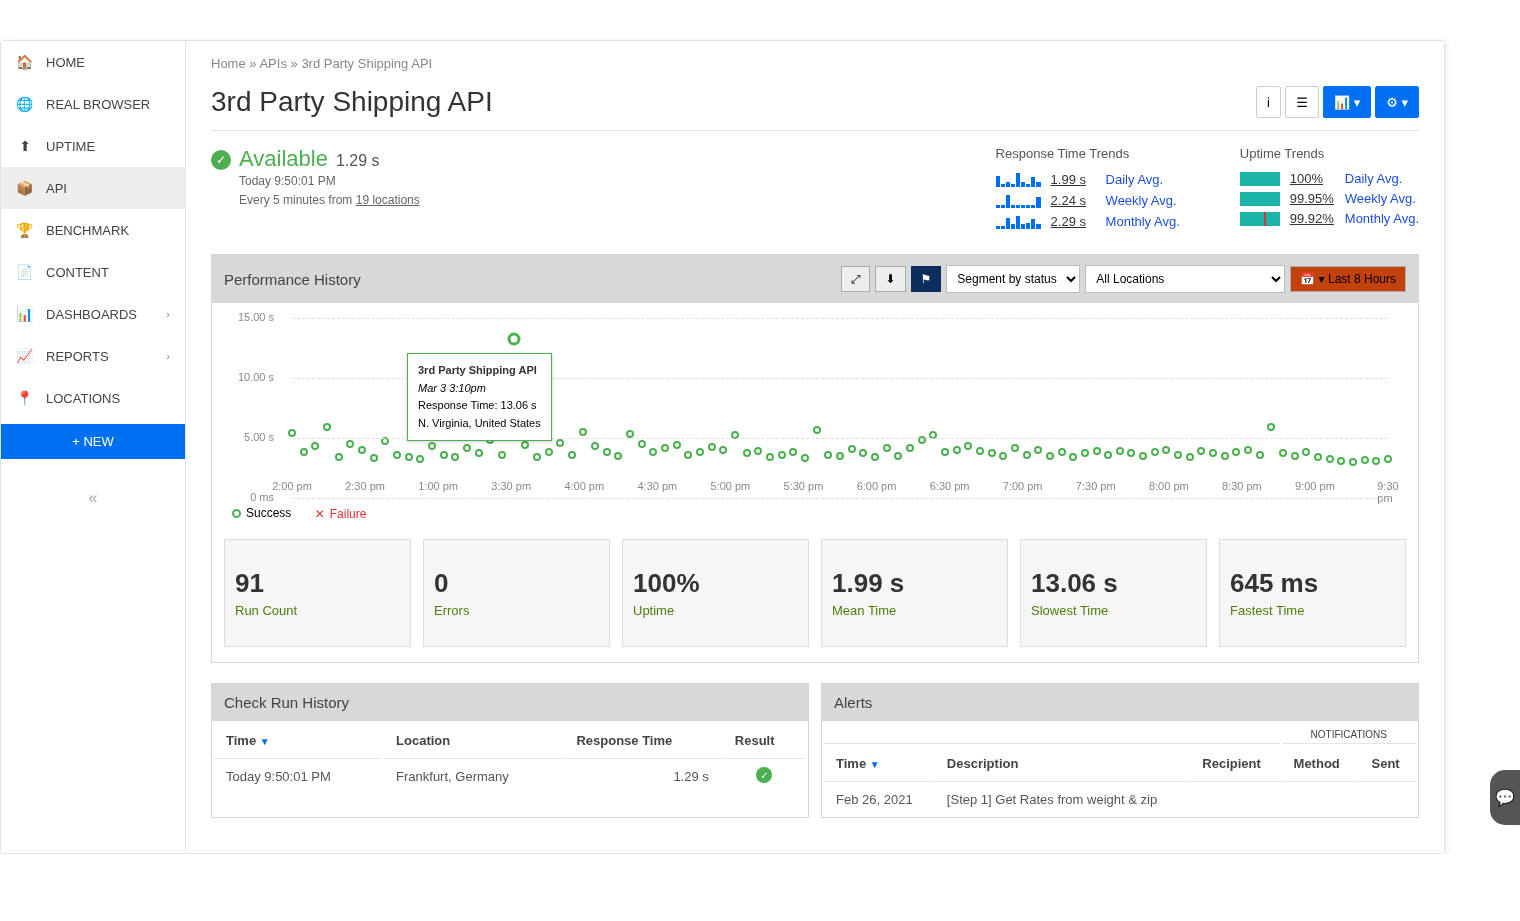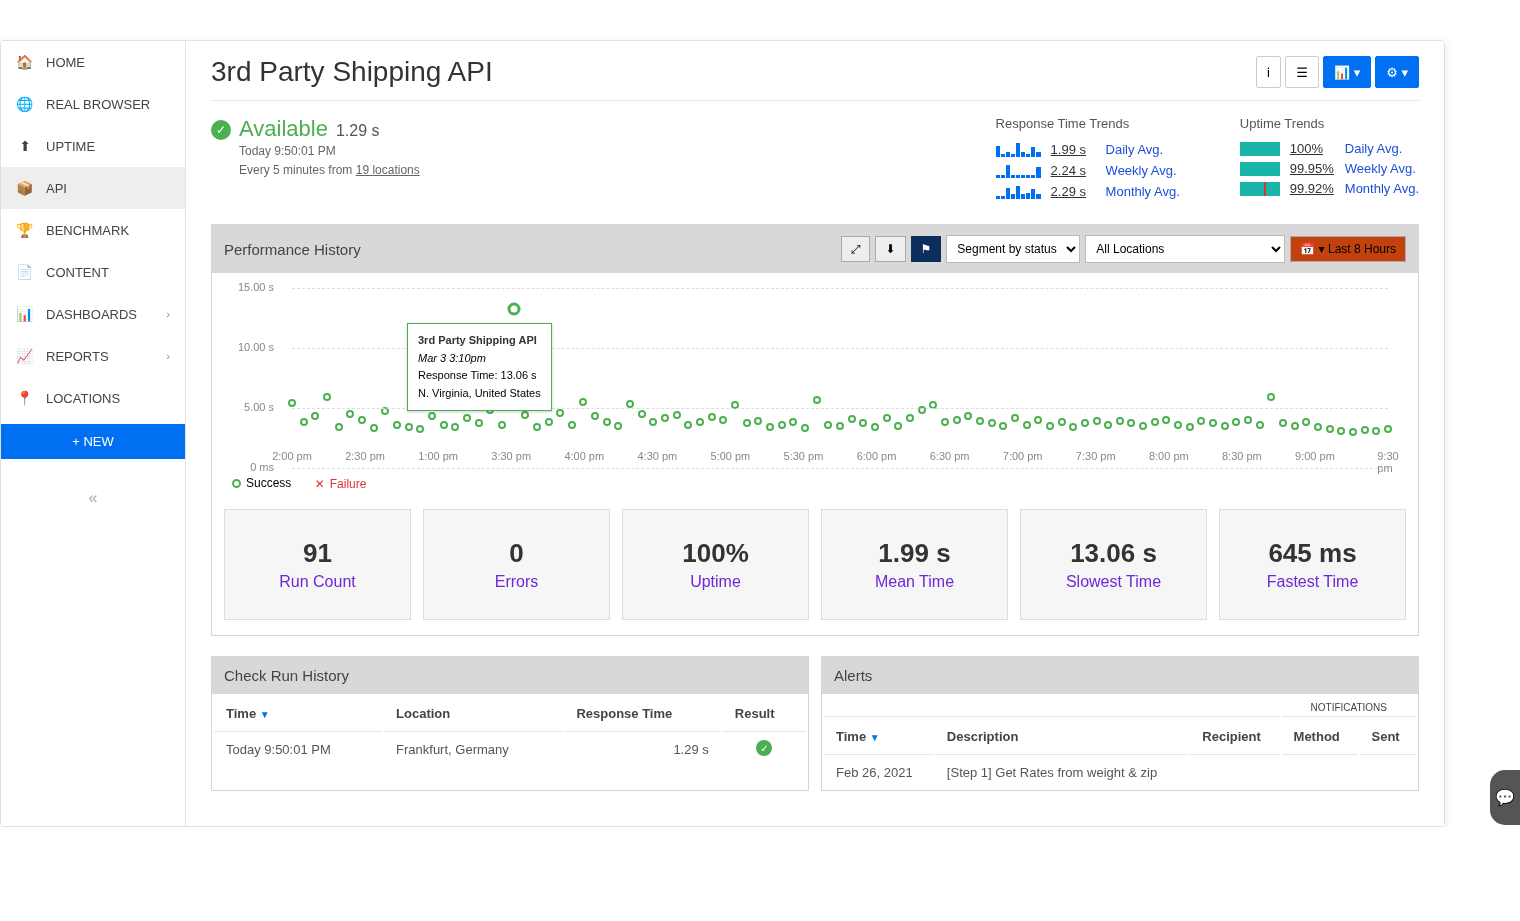--- a/index.html
+++ b/index.html
@@ -63,23 +63,23 @@
 .pt.big{width:13px;height:13px;border-width:3px}
 .xaxis{position:absolute;left:60px;right:10px;bottom:0;height:18px}
 .xtick{position:absolute;font-size:11px;color:#888;transform:translateX(-50%)}
 .tooltip{position:absolute;background:#fff;border:1px solid #4caf50;padding:8px 10px;font-size:11px;line-height:1.6;box-shadow:0 1px 3px rgba(0,0,0,.2);z-index:5}
 .tooltip b{font-size:11px;color:#333}
 .legend{text-align:left;padding:8px 0;font-size:12px}
 .legend .lsuc{display:inline-flex;align-items:center;gap:5px;margin-right:20px}
 .legend .lfail{display:inline-flex;align-items:center;gap:5px;color:#d33}
 .legend .dot{width:9px;height:9px;border:2px solid #4caf50;border-radius:50%;display:inline-block}
 .statsrow{display:flex;gap:12px;padding:0 12px 15px}
-.statcard{flex:1;border:1px solid #ddd;background:#f6f6f6;text-align:center;padding:28px 10px}
+.statcard{flex:1;border:1px solid #ddd;background:#f6f6f6;padding:28px 10px}
 .statcard .val{font-size:26px;font-weight:bold;color:#333}
-.statcard .lbl{font-size:16px;color:#6d28d9;margin-top:4px}
+.statcard .lbl{font-size:13px;color:#4d7c0f;margin-top:4px}
 .twocol{display:flex;gap:12px}
 .twocol .panel{flex:1}
 .tbl{width:100%;font-size:13px}
 .tbl th{text-align:left;padding:10px 12px;color:#444;font-weight:bold;border-bottom:1px solid #e5e5e5}
 .tbl td{padding:8px 12px;color:#555}
 .sorticon{color:#0070f3;font-size:10px}
 .chat{position:fixed;right:0;top:770px;background:#555;color:#fff;width:30px;height:55px;border-radius:15px 0 0 15px;display:flex;align-items:center;justify-content:center;font-size:16px}
 </style>
 </head>
 <body>
@@ -125,20 +125,23 @@
           </div>
   <div class="navitem">
             <span class="ico">📍</span>
             <span>LOCATIONS</span>
           </div>
   <div class="newbtn">+ NEW</div>
   <div class="collapse">«</div>
 </div>
 
 <div class="main">
+  <div class="crumb">
+    <a>Home</a><span> » </span><a>APIs</a><span> » </span><span>3rd Party Shipping API</span>
+  </div>
 
   <div class="titlerow">
     <h1>3rd Party Shipping API</h1>
     <div class="titlebtns">
       <button class="btn">ℹ</button>
       <button class="btn">☰</button>
       <button class="btn primary">📊 ▾</button>
       <button class="btn primary">⚙ ▾</button>
     </div>
   </div>

